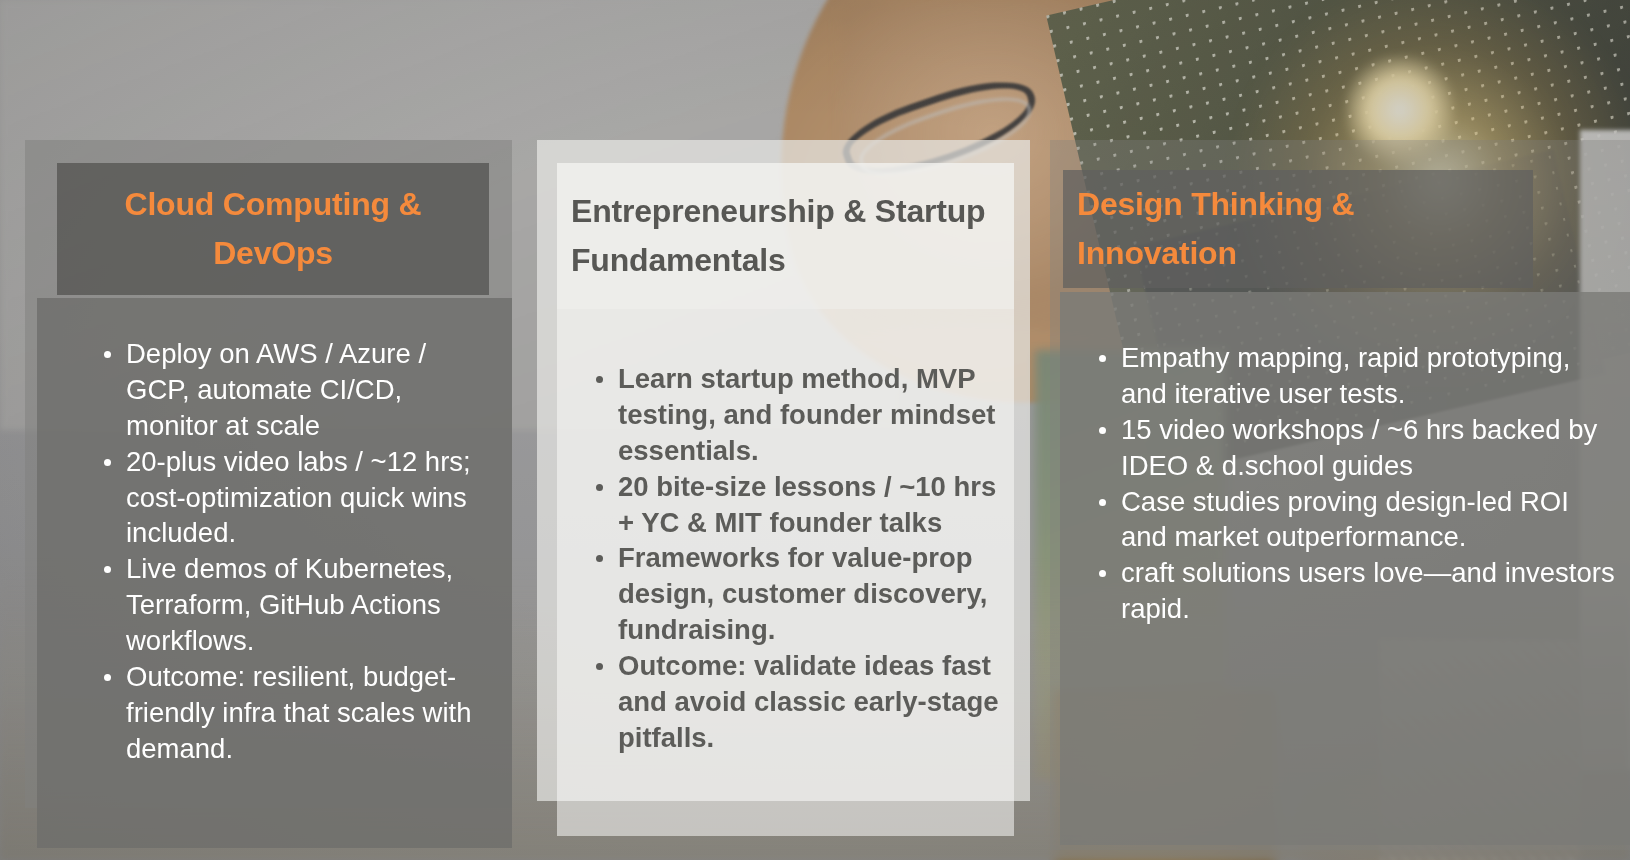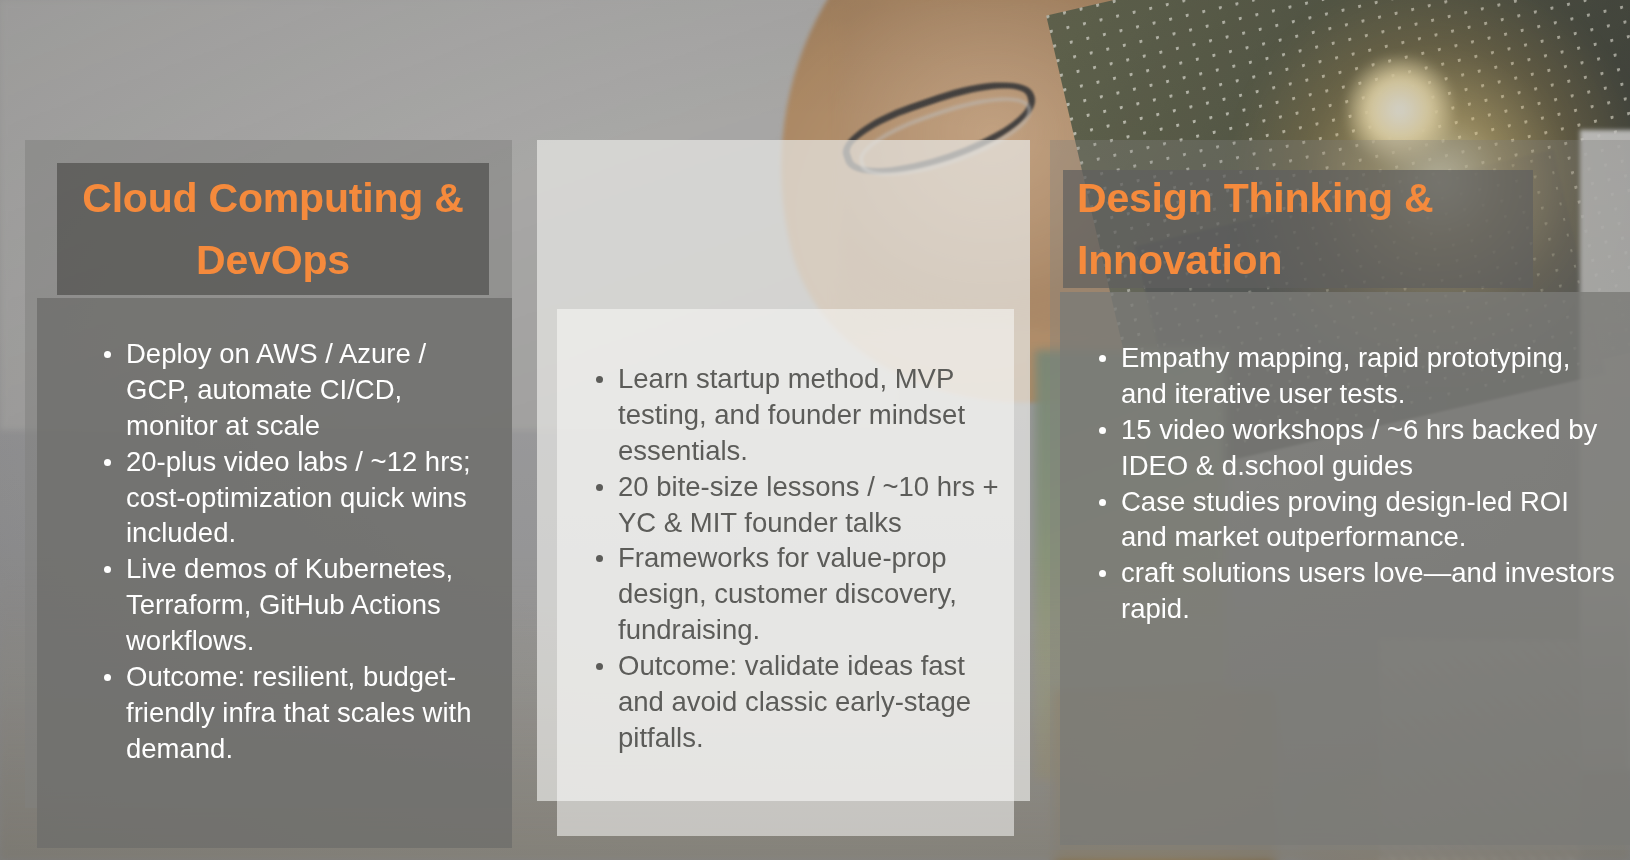--- a/index.html
+++ b/index.html
@@ -139,21 +139,21 @@
   .card-outer { position:absolute; }
 
   .title-box {
     position:absolute;
     display:flex; align-items:center; justify-content:center;
     text-align:center;
     padding:6px 14px;
   }
   .title-text {
     font-weight:bold;
-    font-size:41px;
+    font-size:32px;
     line-height:1.52;
     letter-spacing:-.2px;
   }
 
   .body-box { position:absolute; }
 
   ul.bullets {
     list-style:none;
     font-size:27.5px;
     line-height:1.305;
@@ -183,21 +183,21 @@
   #card1-body ul { color:#ffffff; padding:38px 20px 0 58px; }
 
   
   #card2-outer { left:537px; top:140px; width:493px; height:661px;
                  background:rgba(232,232,230,.70); }
   #card2-title { left:557px; top:163px; width:457px; height:146px;
                  background:rgba(243,243,241,.78); }
   #card2-title .title-text { color:#575754; text-align:left; width:100%; }
   #card2-body  { left:557px; top:309px; width:457px; height:527px;
                  background:rgba(249,249,248,.55); }
-  #card2-body ul { color:#5c5c59; padding:52px 0 0 30px; }
+  #card2-body ul { color:#5c5c59; padding:52px 0 0 30px;font-weight:bold; }
 
   
   #card3-outer { left:1050px; top:140px; width:580px; height:710px;
                  background:rgba(128,128,126,.34); }
   #card3-title { left:1063px; top:170px; width:470px; height:118px;
                  background:rgba(96,96,94,.72); }
   #card3-title .title-text { color:#F58A3C; text-align:left; width:100%; }
   #card3-body  { left:1060px; top:292px; width:570px; height:553px;
                  background:rgba(122,122,119,.80); }
   #card3-body ul { color:#ffffff; padding:48px 14px 0 30px; }
@@ -241,20 +241,23 @@
     <ul class="bullets">
       <li>Deploy on AWS / Azure / GCP, automate CI/CD, monitor at scale</li>
       <li>20-plus video labs / ~12 hrs; cost-optimization quick wins included.</li>
       <li>Live demos of Kubernetes, Terraform, GitHub Actions workflows.</li>
       <li>Outcome: resilient, budget-friendly infra that scales with demand.</li>
     </ul>
   </div>
 
   <div class="card-outer" id="card2-outer"></div>
 
+  <div class="title-box" id="card2-title">
+    <span class="title-text">Entrepreneurship &amp; Startup Fundamentals</span>
+  </div>
 
   <div class="body-box" id="card2-body">
     <ul class="bullets">
       <li>Learn startup method, MVP testing, and founder mindset essentials.</li>
       <li>20 bite-size lessons / ~10 hrs + YC &amp; MIT founder talks</li>
       <li>Frameworks for value-prop design, customer discovery, fundraising.</li>
       <li>Outcome: validate ideas fast and avoid classic early-stage pitfalls.</li>
     </ul>
   </div>
 

